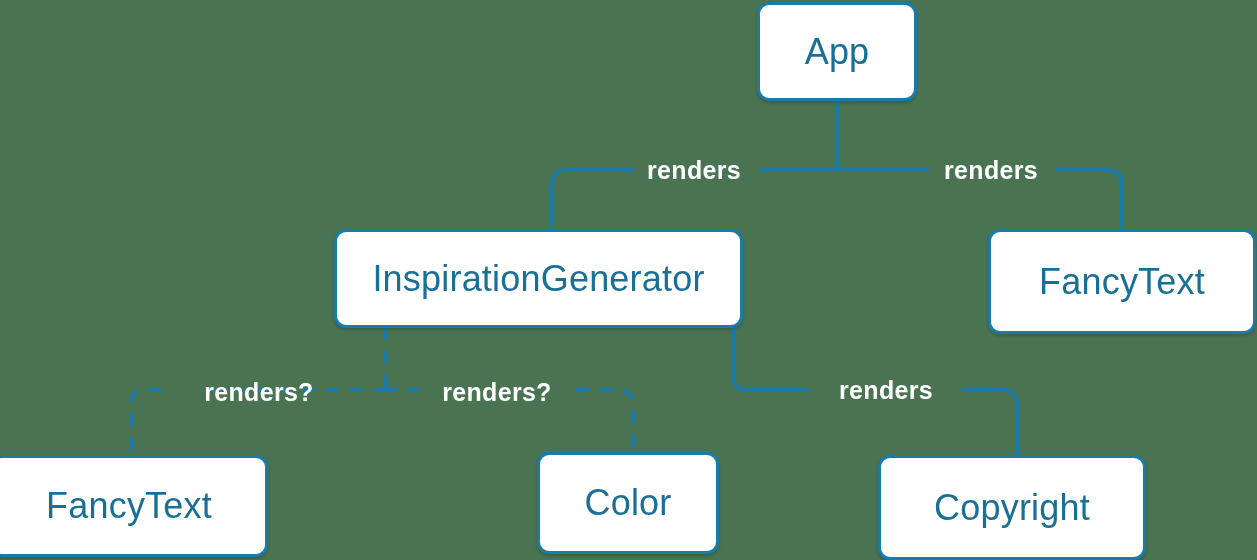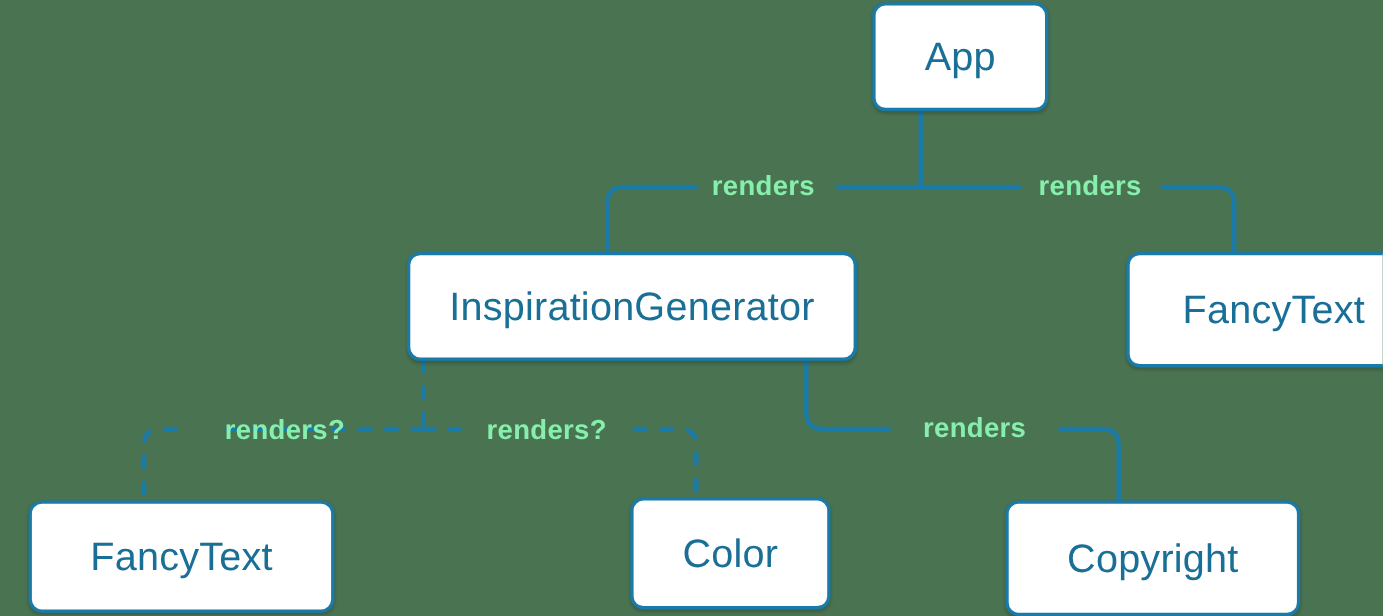--- a/index.html
+++ b/index.html
@@ -34,25 +34,24 @@
     border-radius: 12px;
     display: flex;
     align-items: center;
     justify-content: center;
     color: #1a6f96;
     font-size: 36px;
     font-weight: 400;
     letter-spacing: 0.2px;
     white-space: nowrap;
     box-shadow: 0 2px 3px rgba(0,0,0,0.18);
-    margin-left: 36px;
   }
   .edge-label {
     position: absolute;
-    color: #86efac;
+    color: #ffffff;
     font-size: 25px;
     font-weight: 600;
     letter-spacing: 0.3px;
     white-space: nowrap;
     transform: translate(-50%, -50%);
   }
 
   
   #node-app            { left: 757px;  top: 2px;   width: 160px; height: 99px; }
   #node-inspiration    { left: 334px;  top: 229px; width: 409px; height: 99px; }

